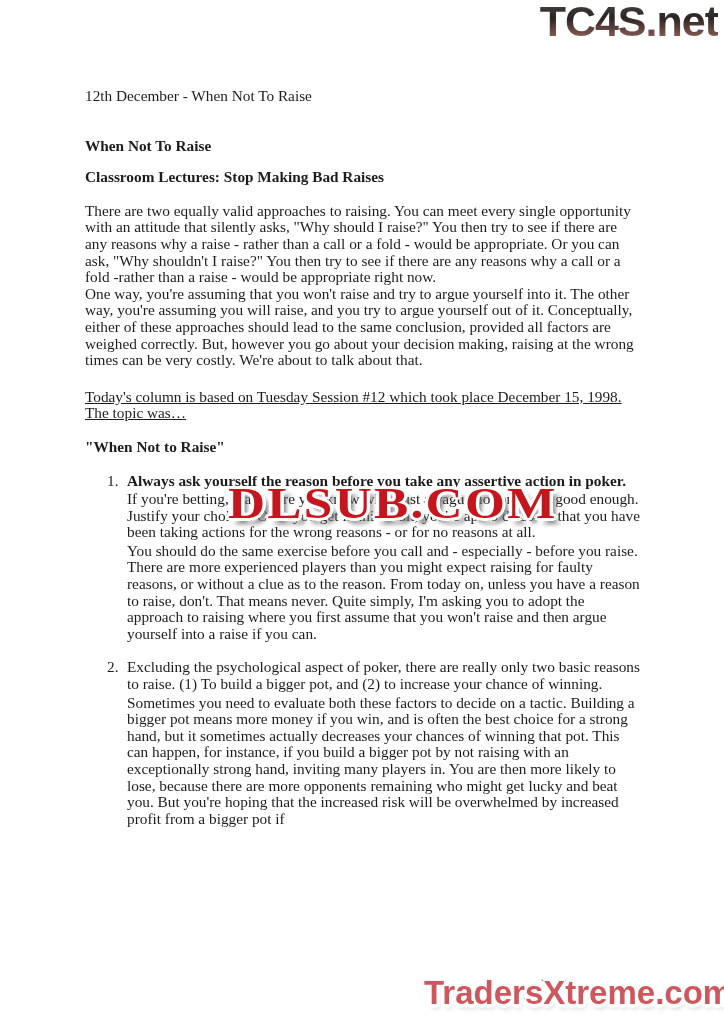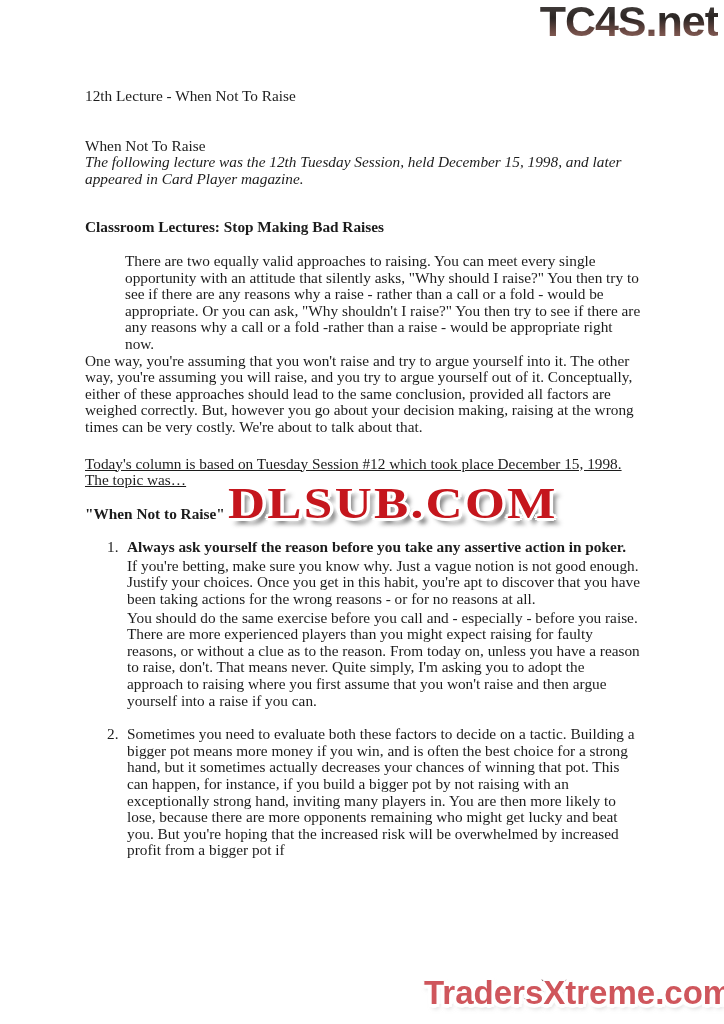--- a/index.html
+++ b/index.html
@@ -34,24 +34,24 @@
     position: absolute;
     left: 85px;
     top: 0;
     width: 557px;
     font-size: 15.3px;
     line-height: 16.6px;
   }
   .content > :first-child { margin-top: 88px; }
   p, .h { margin: 0; }
   .doc-header       { margin-top: 88px; }
-  .doc-title        { margin-top: 33px; font-weight: normal; }
+  .doc-title        { margin-top: 33px; font-weight: bold; }
   .doc-subtitle     { font-style: italic; }
-  .section-heading  { margin-top: 32px; font-weight: bold; }
-  .para-1           { margin-top: 17px; margin-left: 40px; }
+  .section-heading  { margin-top: 15px; font-weight: bold; }
+  .para-1           { margin-top: 17px; }
   .para-2           { }
   .para-3           { margin-top: 20px; text-decoration: underline; }
   .quoted-heading   { margin-top: 17px; font-weight: bold; }
   .num-list         { margin-top: 17px; }
   .list-item        { display: flex; align-items: flex-start; }
   .list-item + .list-item { margin-top: 17px; }
   .item-number      { width: 20px; margin-left: 22px; flex: 0 0 auto; text-align: left; }
   .item-body        { flex: 1 1 auto; min-width: 0; }
   .item-lead        { font-weight: bold; }
   .item-body p + p  { margin-top: 2px; }
@@ -101,25 +101,24 @@
 </style>
 </head>
 <body>
 
 <div id="page">
 
   <div class="logo-top">TC4S.net</div>
 
   <div class="content">
 
-    <p class="doc-header">12th Lecture - When Not To Raise</p>
+    <p class="doc-header">12th December - When Not To Raise</p>
 
     <p class="h doc-title">When Not To Raise</p>
 
-    <p class="doc-subtitle">The following lecture was the 12th Tuesday Session, held December 15, 1998, and later appeared in Card Player magazine.</p>
 
     <p class="h section-heading">Classroom Lectures: Stop Making Bad Raises</p>
 
     <p class="para-1">There are two equally valid approaches to raising. You can meet every single opportunity with an attitude that silently asks, "Why should I raise?" You then try to see if there are any reasons why a raise - rather than a call or a fold - would be appropriate. Or you can ask, "Why shouldn't I raise?" You then try to see if there are any reasons why a call or a fold -rather than a raise - would be appropriate right now.</p>
 
     <p class="para-2">One way, you're assuming that you won't raise and try to argue yourself into it. The other way, you're assuming you will raise, and you try to argue yourself out of it. Conceptually, either of these approaches should lead to the same conclusion, provided all factors are weighed correctly. But, however you go about your decision making, raising at the wrong times can be very costly. We're about to talk about that.</p>
 
     <p class="para-3">Today's column is based on Tuesday Session #12 which took place December 15, 1998. The topic was…</p>
 
     <p class="h quoted-heading">"When Not to Raise"</p>
@@ -131,20 +130,21 @@
         <div class="item-body">
           <p class="item-lead">Always ask yourself the reason before you take any assertive action in poker.</p>
           <p>If you're betting, make sure you know why. Just a vague notion is not good enough. Justify your choices. Once you get in this habit, you're apt to discover that you have been taking actions for the wrong reasons - or for no reasons at all.</p>
           <p>You should do the same exercise before you call and - especially - before you raise. There are more experienced players than you might expect raising for faulty reasons, or without a clue as to the reason. From today on, unless you have a reason to raise, don't. That means never. Quite simply, I'm asking you to adopt the approach to raising where you first assume that you won't raise and then argue yourself into a raise if you can.</p>
         </div>
       </div>
 
       <div class="list-item">
         <span class="item-number">2.</span>
         <div class="item-body">
+          <p>Excluding the psychological aspect of poker, there are really only two basic reasons to raise. (1) To build a bigger pot, and (2) to increase your chance of winning.</p>
           <p>Sometimes you need to evaluate both these factors to decide on a tactic. Building a bigger pot means more money if you win, and is often the best choice for a strong hand, but it sometimes actually decreases your chances of winning that pot. This can happen, for instance, if you build a bigger pot by not raising with an exceptionally strong hand, inviting many players in. You are then more likely to lose, because there are more opponents remaining who might get lucky and beat you. But you're hoping that the increased risk will be overwhelmed by increased profit from a bigger pot if</p>
         </div>
       </div>
 
     </div>
   </div>
 
   <div class="wm-center">DLSUB.COM</div>
 
   <div class="wm-bottom">TradersXtreme.com</div>

